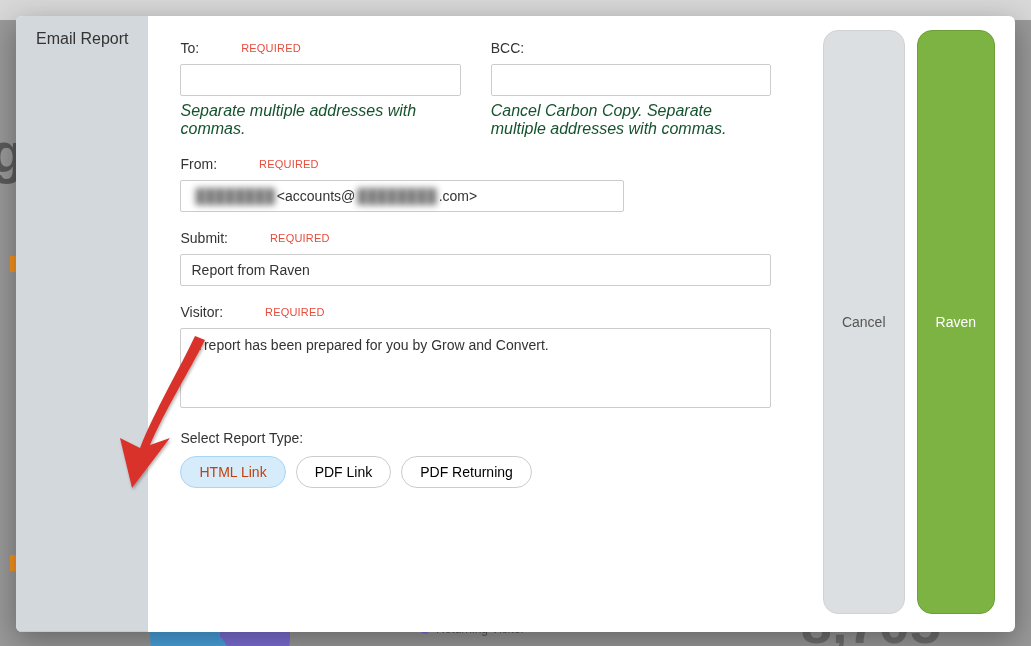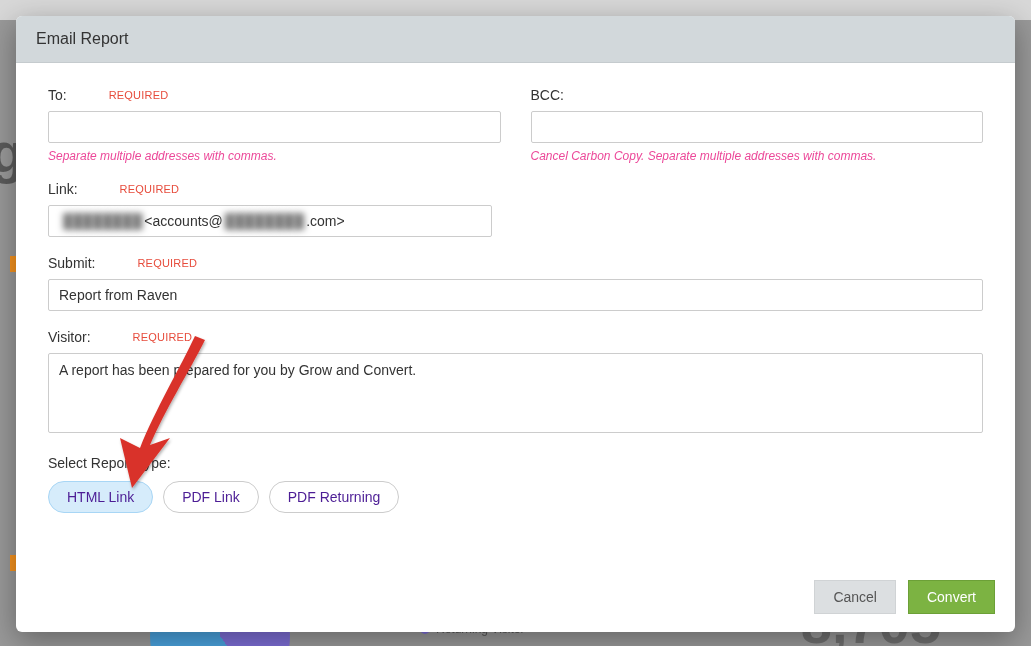--- a/index.html
+++ b/index.html
@@ -14,21 +14,21 @@
   .bg-sq.a { left: 10px; top: 256px; }
   .bg-sq.b { left: 10px; top: 555px; }
   .bg-strip { position: absolute; top: 0; left: 0; right: 0; height: 20px; background: #d8d8d8; }
   .modal {
     position: absolute;
     left: 16px; right: 16px; top: 16px; bottom: 14px;
     background: #fff;
     border-radius: 6px;
     box-shadow: 0 8px 30px rgba(0,0,0,0.35);
     display: flex;
-    flex-direction: column;
+    flex-direction: row;
     overflow: hidden;
   }
   .modal-header {
     background: #d2d8db;
     padding: 14px 20px;
     border-bottom: 1px solid #c5cbce;
   }
   .modal-title { font-size: 16px; font-weight: 400; color: #333; }
   .modal-body {
     flex: 1;
@@ -43,64 +43,64 @@
     width: 100%;
     height: 32px;
     padding: 4px 10px;
     border: 1px solid #ccc;
     border-radius: 2px;
     font-size: 14px;
     color: #333;
     outline: none;
   }
   .text-input.from { width: 444px; }
-  .help { font-size: 12px; color: #ec4899; font-style: italic; margin-top: 6px; }
+  .help { font-size: 16px; color: #14532d; font-style: italic; margin-top: 6px; }
   .field-block { margin-bottom: 18px; }
   .textarea {
     width: 100%;
     height: 80px;
     padding: 8px 10px;
     border: 1px solid #ccc;
     border-radius: 2px;
     font-size: 14px;
     color: #333;
     resize: none;
     outline: none;
     font-family: inherit;
   }
   .pill-row { display: flex; gap: 10px; margin-top: 10px; }
   .pill {
     padding: 7px 18px;
     border: 1px solid #ccc;
     border-radius: 999px;
     font-size: 14px;
-    color: #4c1d95;
+    color: #000000;
     background: #fff;
     cursor: pointer;
     user-select: none;
   }
   .pill.active {
     background: #d6ecfb;
     border-color: #a8d6f5;
-    color: #4c1d95;
+    color: #c2410c;
   }
   .blurred {
     color: transparent;
     text-shadow: 0 0 6px rgba(0,0,0,0.5);
     user-select: none;
   }
   .modal-footer {
     padding: 14px 20px 18px 20px;
     display: flex;
     justify-content: flex-end;
     gap: 12px;
   }
   .btn {
     padding: 8px 18px;
-    border-radius: 0;
+    border-radius: 15px;
     font-size: 14px;
     border: 1px solid transparent;
     cursor: pointer;
   }
   .btn-cancel {
     background: #dcdfe1;
     color: #555;
     border-color: #d0d3d5;
   }
   .btn-submit {
@@ -150,21 +150,21 @@
         <div class="field-label">
           <span>BCC:</span>
         </div>
         <input class="text-input" type="text" value="" style="">
         <div class="help">Cancel Carbon Copy. Separate multiple addresses with commas.</div>
       </div>
     </div>
 
     <div class="field-block">
       <div class="field-label">
-        <span>Link:</span>
+        <span>From:</span>
         <span class="required">REQUIRED</span>
       </div>
       <div class="text-input from" style="display:flex;align-items:center;gap:2px;padding-left:14px;">
         <span class="blurred">████████</span>
         <span>&lt;accounts@</span>
           <span class="blurred">████████</span>
           <span>.com&gt;</span>
       </div>
     </div>
 
@@ -190,21 +190,21 @@
         <div class="pill active">HTML Link</div>
         <div class="pill">PDF Link</div>
         <div class="pill">PDF Returning</div>
       </div>
     </div>
 
   </div>
 
   <div class="modal-footer">
     <button class="btn btn-cancel">Cancel</button>
-    <button class="btn btn-submit">Convert</button>
+    <button class="btn btn-submit">Raven</button>
   </div>
 </div>
 
 <svg class="arrow-overlay" style="left:110px; top:330px;" width="120" height="170" viewBox="0 0 120 170">
   <defs>
     <filter id="ds" x="-20%" y="-20%" width="140%" height="140%">
       <feDropShadow dx="1" dy="2" stdDeviation="1.5" flood-color="rgba(0,0,0,0.3)"></feDropShadow>
     </filter>
   </defs>
   <g filter="url(#ds)">

